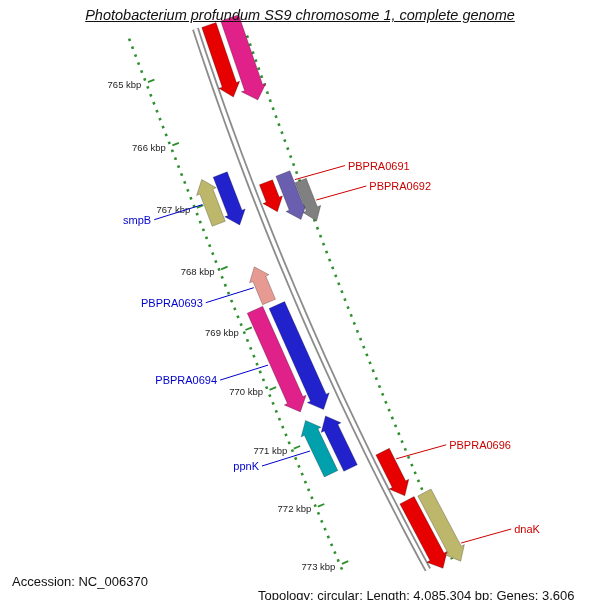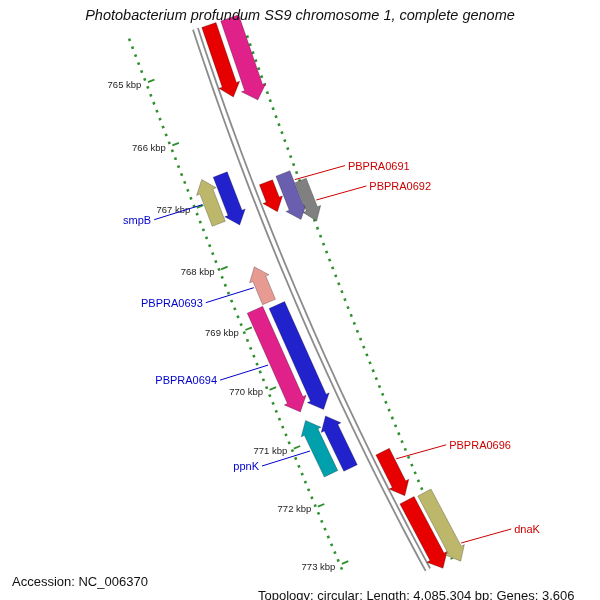--- a/index.html
+++ b/index.html
@@ -5,21 +5,21 @@
   html,body{margin:0;padding:0;}
   body{
     width:600px;height:600px;position:relative;overflow:hidden;
     background:#ffffff;
     font-family:"Liberation Sans",sans-serif;
   }
   #map{position:absolute;left:0;top:0;}
   svg text{font-family:"Liberation Sans",sans-serif;}
   .title{
     position:absolute;top:7px;left:0;width:600px;text-align:center;
-    font-style:italic;font-size:14.5px;color:#111;white-space:nowrap;
+    font-style:italic;font-size:14.5px;color:#111;white-space:nowrap;text-decoration:underline;
   }
   .footer{
     position:absolute;top:572px;left:0;width:600px;height:24px;
     font-size:13px;color:#111;
   }
   .footer .acc{position:absolute;left:12px;top:2px;white-space:nowrap;}
   .footer .stats{position:absolute;left:258px;top:16px;white-space:nowrap;}
 </style>
 </head>
 <body>

